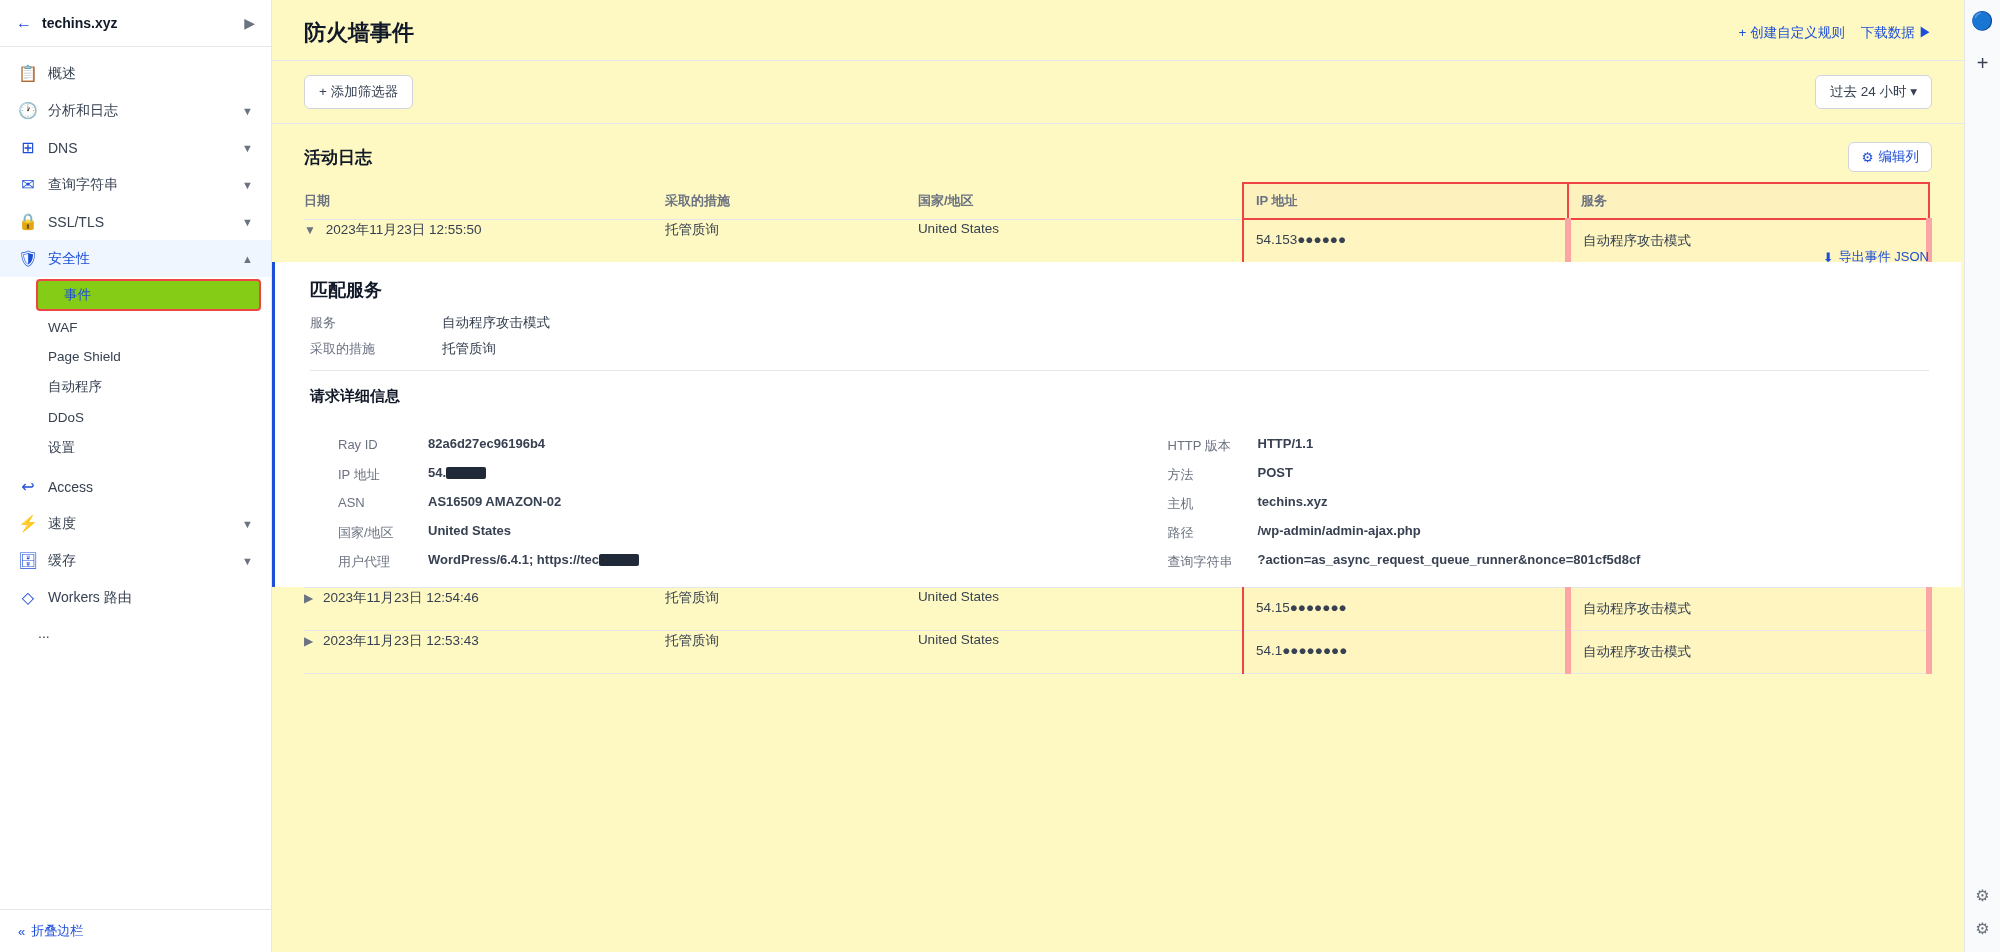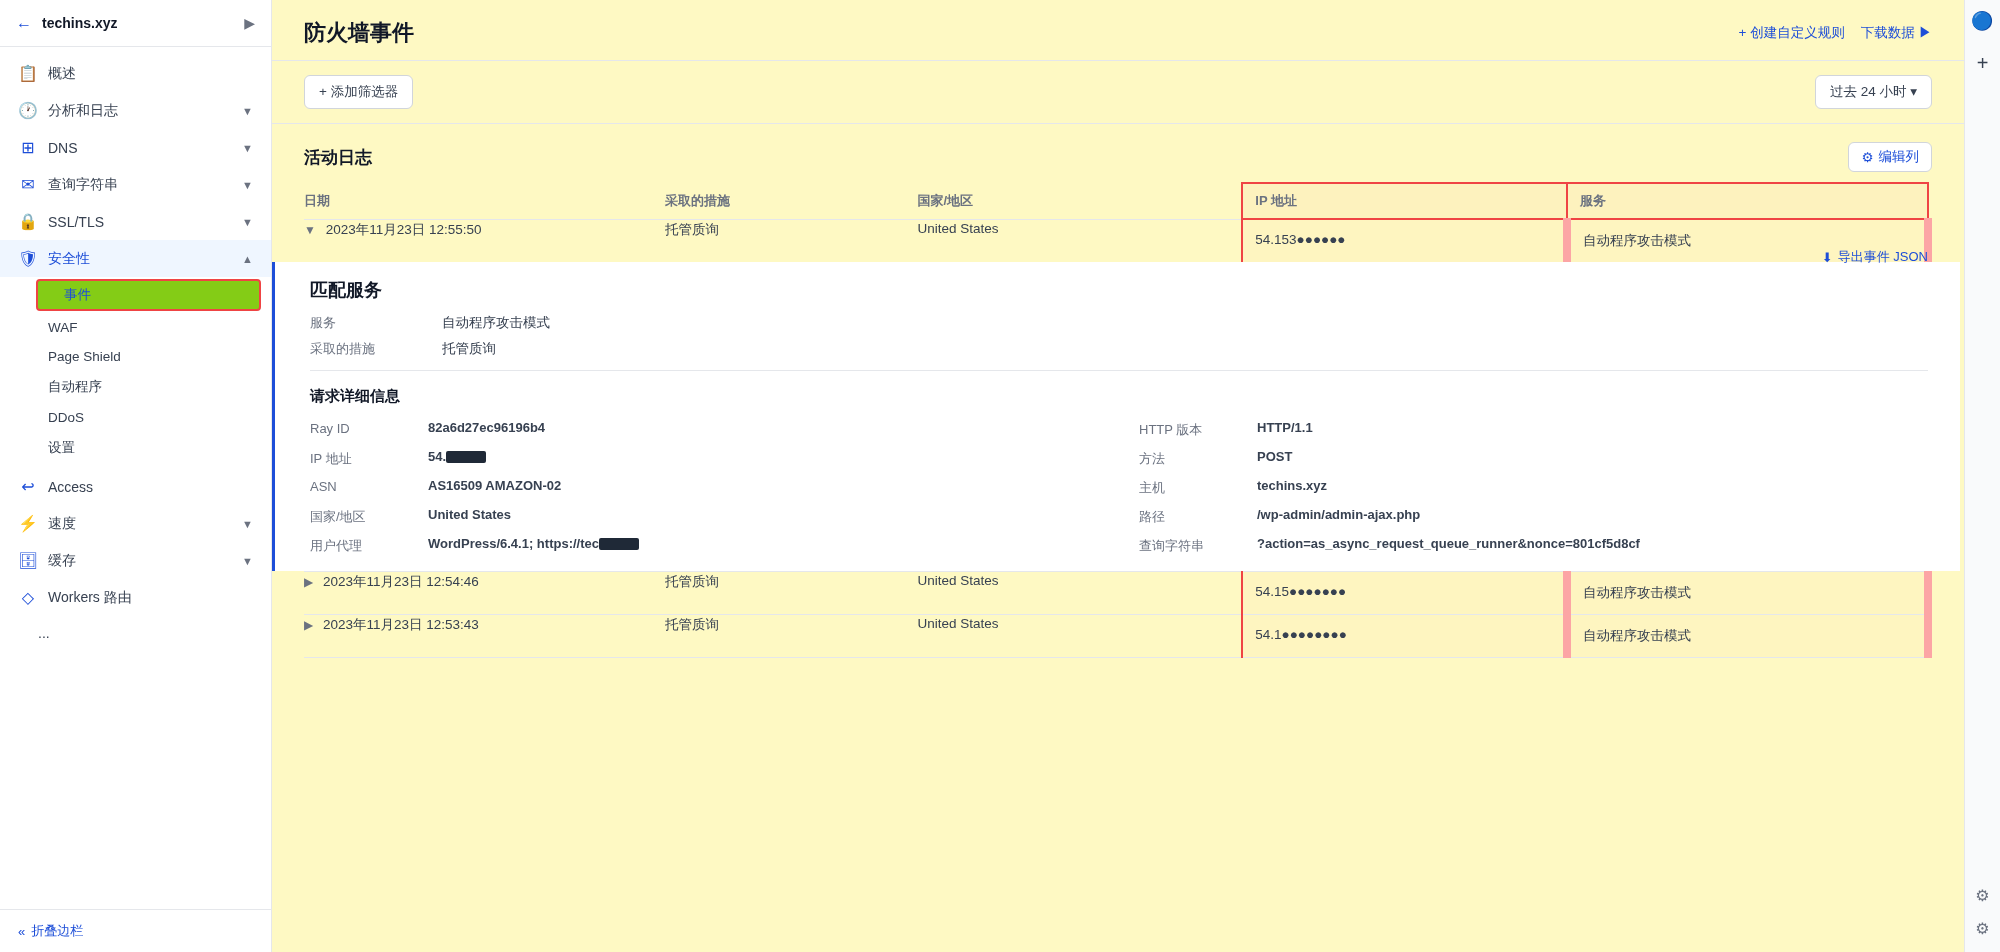--- a/index.html
+++ b/index.html
@@ -211,21 +211,21 @@
     }
     .log-table td {
       padding: 1px 12px 12px 0;
       border-bottom: 1px solid #e5e7eb;
       font-size: 13.5px;
       color: #374151;
       vertical-align: top;
     }
     .log-table td.highlighted-col {
       border-left: 2px solid #ef4444;
-      border-right: 8px solid #fca5a5;
+      border-right: 6px solid #fca5a5;
       padding: 12px 12px;
       background: rgba(239,68,68,0.02);
     }
     .log-table tr.expanded-row td { border-bottom: none; }
     .col-date { width: 200px; }
     .col-action { width: 140px; }
     .col-country { width: 180px; }
     .col-ip { width: 180px; }
     .col-service { width: 200px; }
     .expand-btn {
@@ -278,38 +278,39 @@
     }
 
     
     .request-section {
       padding: 16px 0 16px 0;
     }
     .request-title {
       font-size: 15px;
       font-weight: 600;
       color: #111827;
-      margin-bottom: 14px;
+      margin-bottom: 30px;
     }
     .request-grid {
       display: grid;
       grid-template-columns: 1fr 1fr;
       row-gap: 10px;
       column-gap: 40px;
     }
     .req-item {
       display: grid;
       grid-template-columns: 110px 1fr;
       gap: 8px;
       align-items: start;
     }
     .req-label {
       color: #6b7280;
       font-size: 13px;
       padding-top: 1px;
+      margin-left: 28px;
     }
     .req-value {
       color: #374151;
       font-size: 13px;
       word-break: break-all;
       font-weight: bold;
     }
     .redacted {
       background: #1f2937;
       color: transparent;

